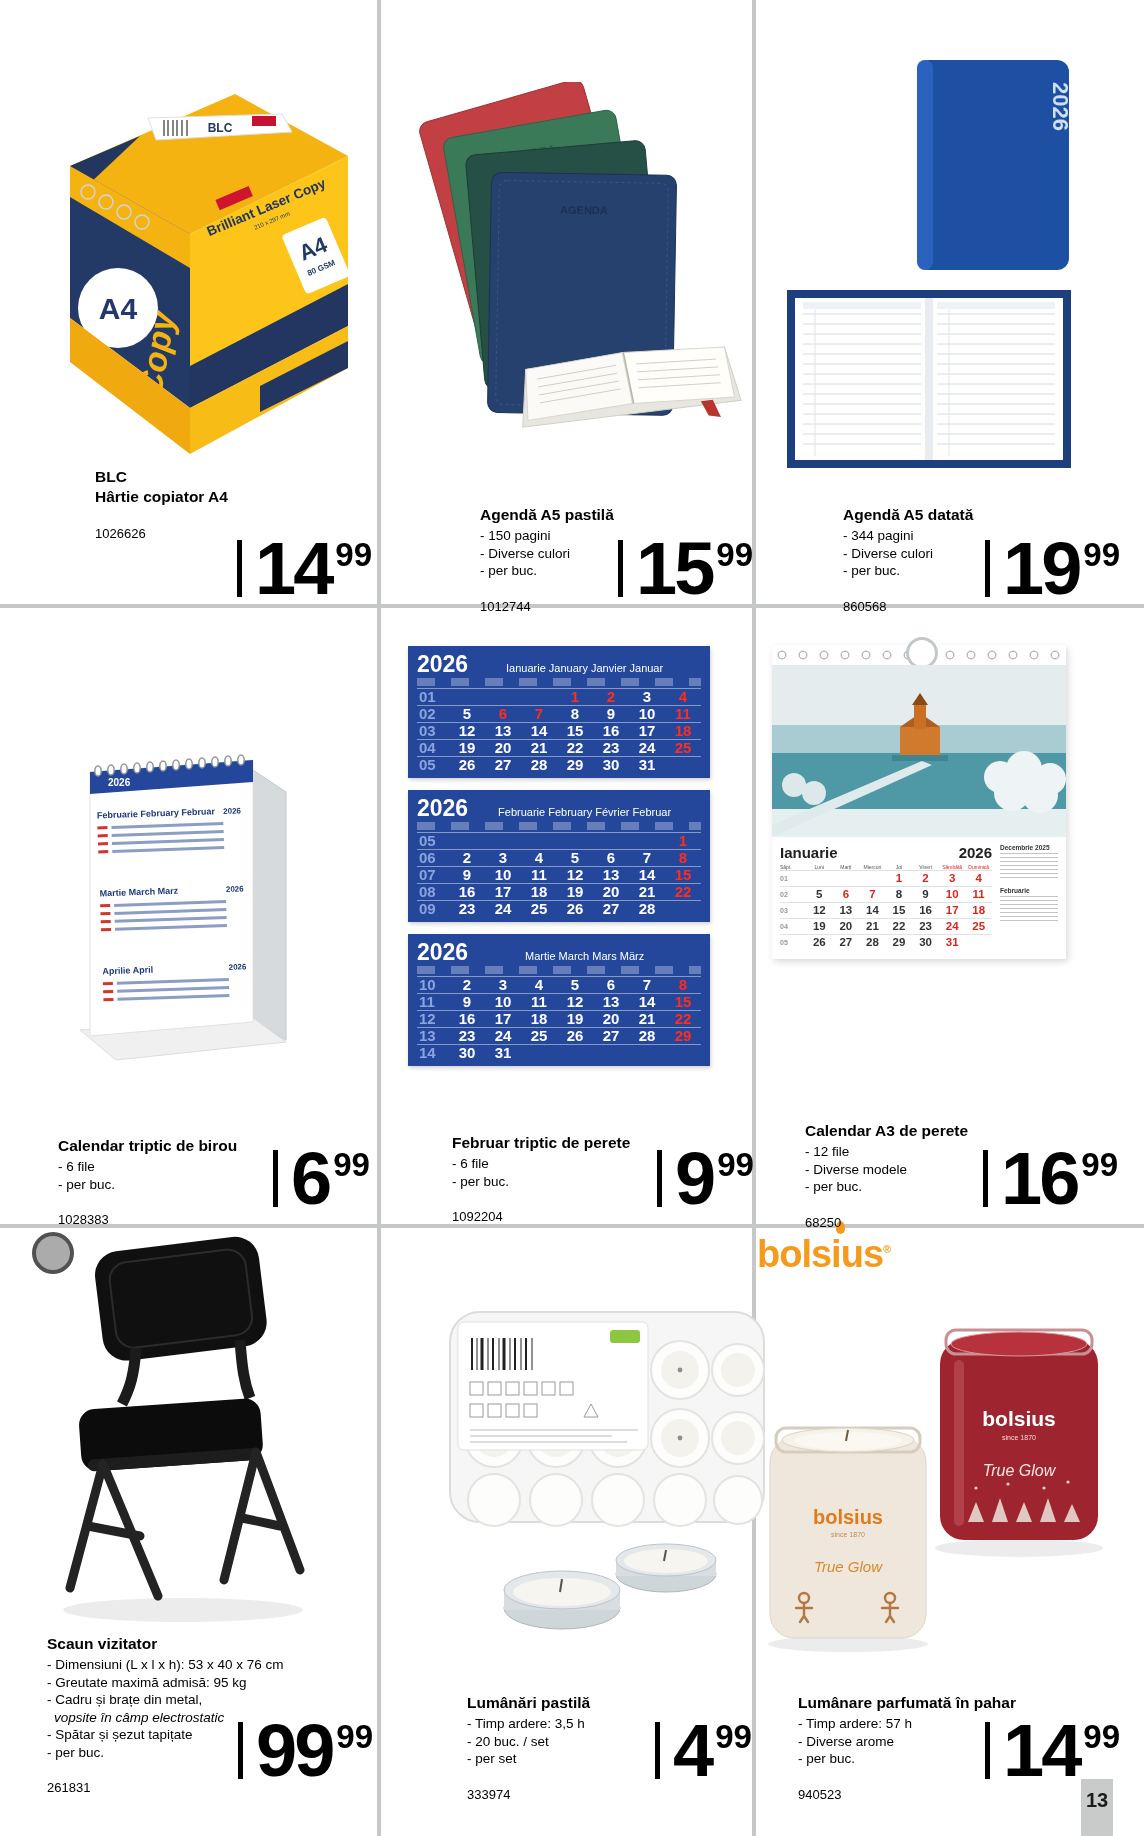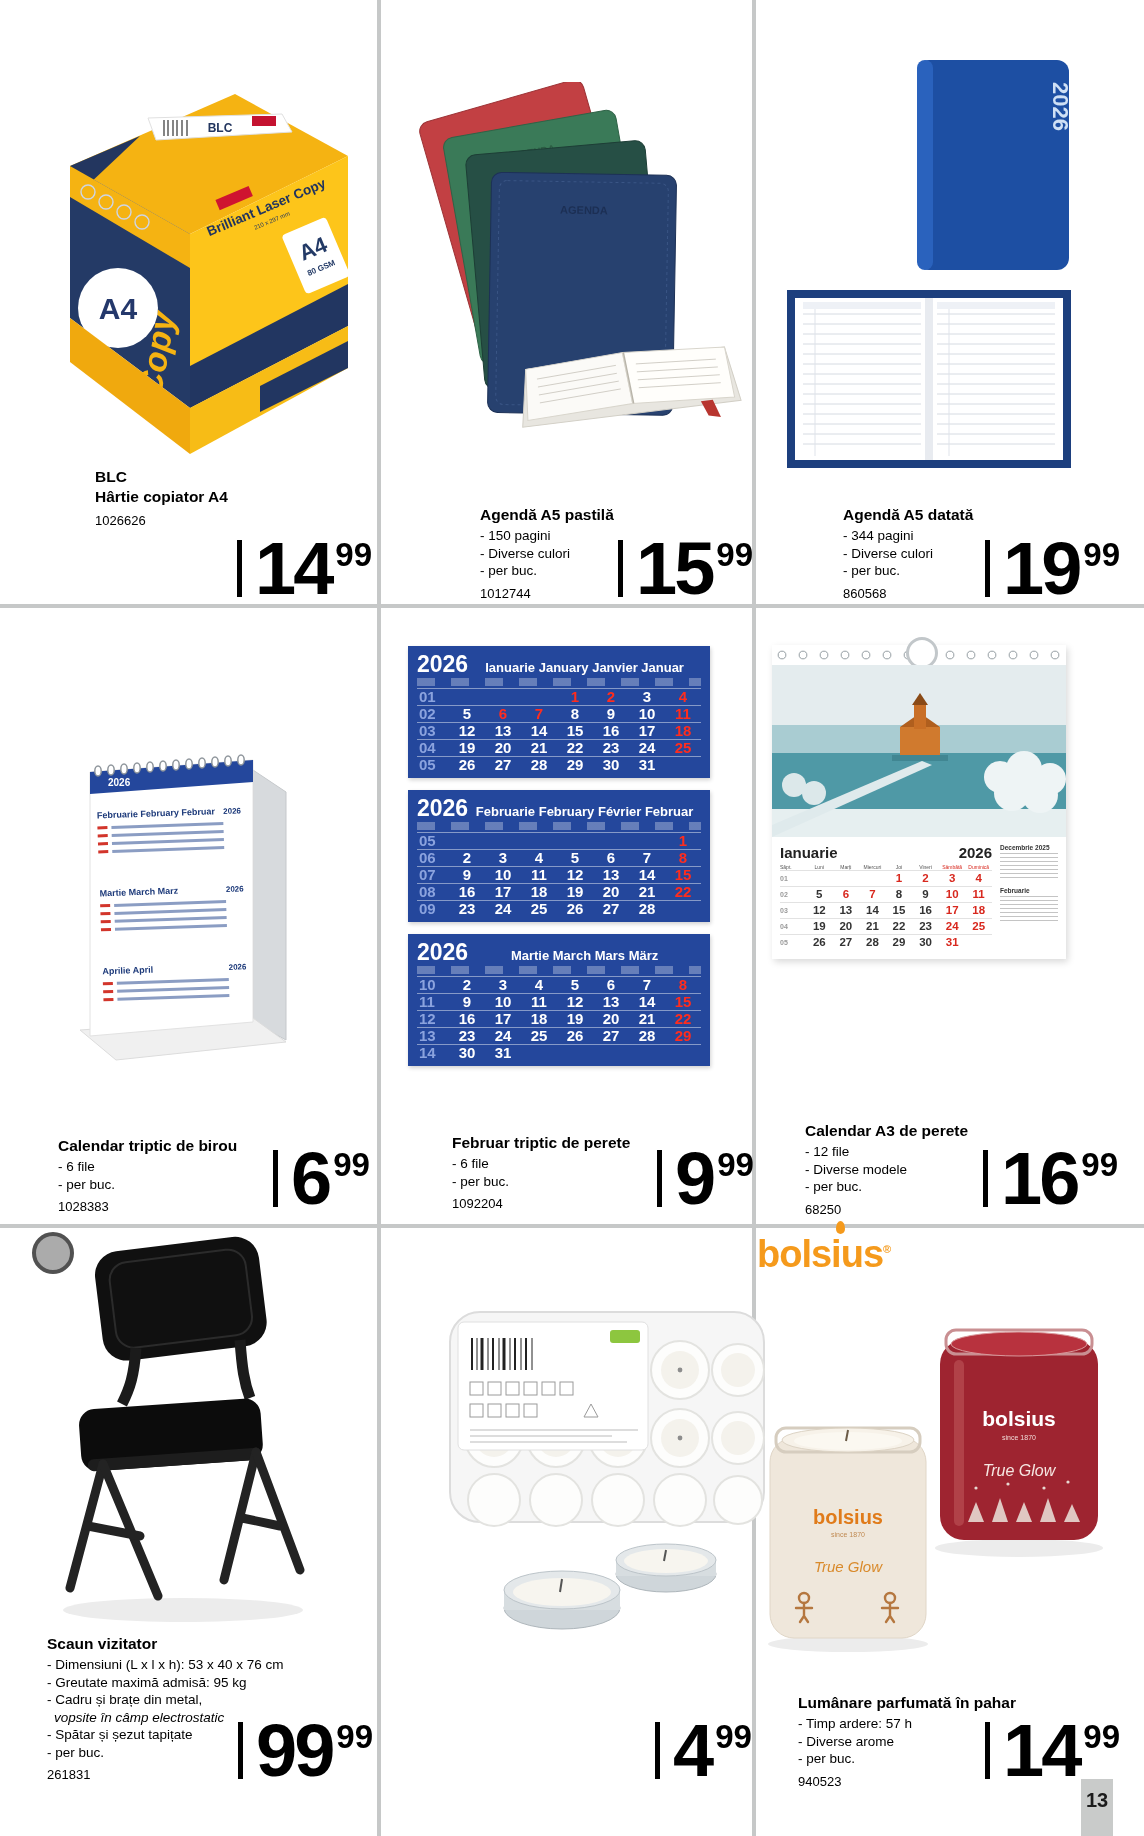--- a/index.html
+++ b/index.html
@@ -8,21 +8,21 @@
   .vline{position:absolute;top:0;width:4px;height:1836px;background:#c6c8c8;}
   .hline{position:absolute;left:0;width:1144px;height:4px;background:#c6c8c8;}
   svg{position:absolute;display:block;}
   
   .info{position:absolute;font-size:13.5px;line-height:17.5px;color:#000;}
   .brand,.title{font-weight:bold;font-size:15.5px;line-height:20px;}
   .specs{margin-top:2px;}
   .spec::before{content:"- ";}
   .spec.indent::before{content:"";}
   .spec.indent{padding-left:7px;font-style:italic;}
-  .code{margin-top:5px;font-size:13px;}
+  .code{margin-top:18px;font-size:13px;}
   
   .price{position:absolute;display:flex;align-items:flex-start;}
   .price-bar{width:5px;height:57px;background:#000;margin-right:13px;}
   .price-int{font-size:74px;font-weight:bold;line-height:57px;letter-spacing:-3px;}
   .price-dec{font-size:33px;font-weight:bold;line-height:30px;margin-left:4px;}
   #price-paper{left:237px;top:540px}
   #price-agenda-ned{left:618px;top:540px}
   #price-agenda-dat{left:985px;top:540px}
   #price-cal-birou{left:273px;top:1150px}
   #price-cal-perete{left:657px;top:1150px}
@@ -37,21 +37,21 @@
   #info-cal-perete{left:452px;top:1133px;width:290px}
   #info-cal-a3{left:805px;top:1121px;width:290px}
   #info-scaun{left:47px;top:1634px;width:320px}
   #info-pastila{left:467px;top:1693px;width:275px}
   #info-pahar{left:798px;top:1693px;width:335px}
   
   #wall-cal{position:absolute;left:408px;top:646px;width:302px;}
   .wc-panel{background:#24479c;padding:6px 9px 5px;margin-bottom:12px;box-shadow:1px 2px 4px rgba(0,0,0,.18);}
   .wc-headrow{display:flex;align-items:baseline;}
   .wc-year{color:#fff;font-weight:bold;font-size:23px;line-height:24px;}
-  .wc-head{flex:1;text-align:center;color:#fff;font-weight:bold;font-size:13px;}
+  .wc-head{flex:1;text-align:center;color:#fff;font-weight:normal;font-size:11px;}
   .wc-dow{height:8px;margin:2px 0 2px;background:repeating-linear-gradient(to right,rgba(255,255,255,.30) 0 18px,transparent 18px 34px);}
   .wc-row{display:grid;grid-template-columns:32px repeat(7,1fr);border-top:1px solid rgba(255,255,255,.45);
           font-weight:bold;font-size:15px;line-height:16px;text-align:center;color:#fff;}
   .wc-row .wk{color:#8ba3de;text-align:left;padding-left:2px;}
   .wc-row .day.red{color:#ff2d1e;}
   
   #a3-cal{position:absolute;left:772px;top:645px;width:294px;background:#fff;box-shadow:2px 3px 7px rgba(0,0,0,.15);}
   .a3-spiral{position:relative;height:20px;background-image:radial-gradient(circle 4px at 10px 10px,#fff 3px,#a9b0b4 3.6px,transparent 5px);background-size:21px 20px;background-repeat:repeat-x;}
   .a3-hanger{position:absolute;left:50%;top:-8px;margin-left:-13px;width:26px;height:26px;border:3px solid #c2c7ca;border-radius:50%;background:#fff;}
   .a3-photo{position:relative;height:172px;overflow:hidden;}
@@ -815,20 +815,29 @@
         <div class="spec">per buc.</div>
       </div>
     <div class="code">261831</div>
   </div>
   <div class="price" id="price-scaun">
     <span class="price-bar"></span>
     <span class="price-int">99</span>
     <span class="price-dec">99</span>
   </div>
 
+  <div class="info" id="info-pastila">
+    <div class="title">Lumânări pastilă</div>
+    <div class="specs">
+        <div class="spec">Timp ardere: 3,5 h</div>
+        <div class="spec">20 buc. / set</div>
+        <div class="spec">per set</div>
+      </div>
+    <div class="code">333974</div>
+  </div>
   <div class="price" id="price-pastila">
     <span class="price-bar"></span>
     <span class="price-int">4</span>
     <span class="price-dec">99</span>
   </div>
 
   <div class="info" id="info-pahar">
     <div class="title">Lumânare parfumată în pahar</div>
     <div class="specs">
         <div class="spec">Timp ardere: 57 h</div>

